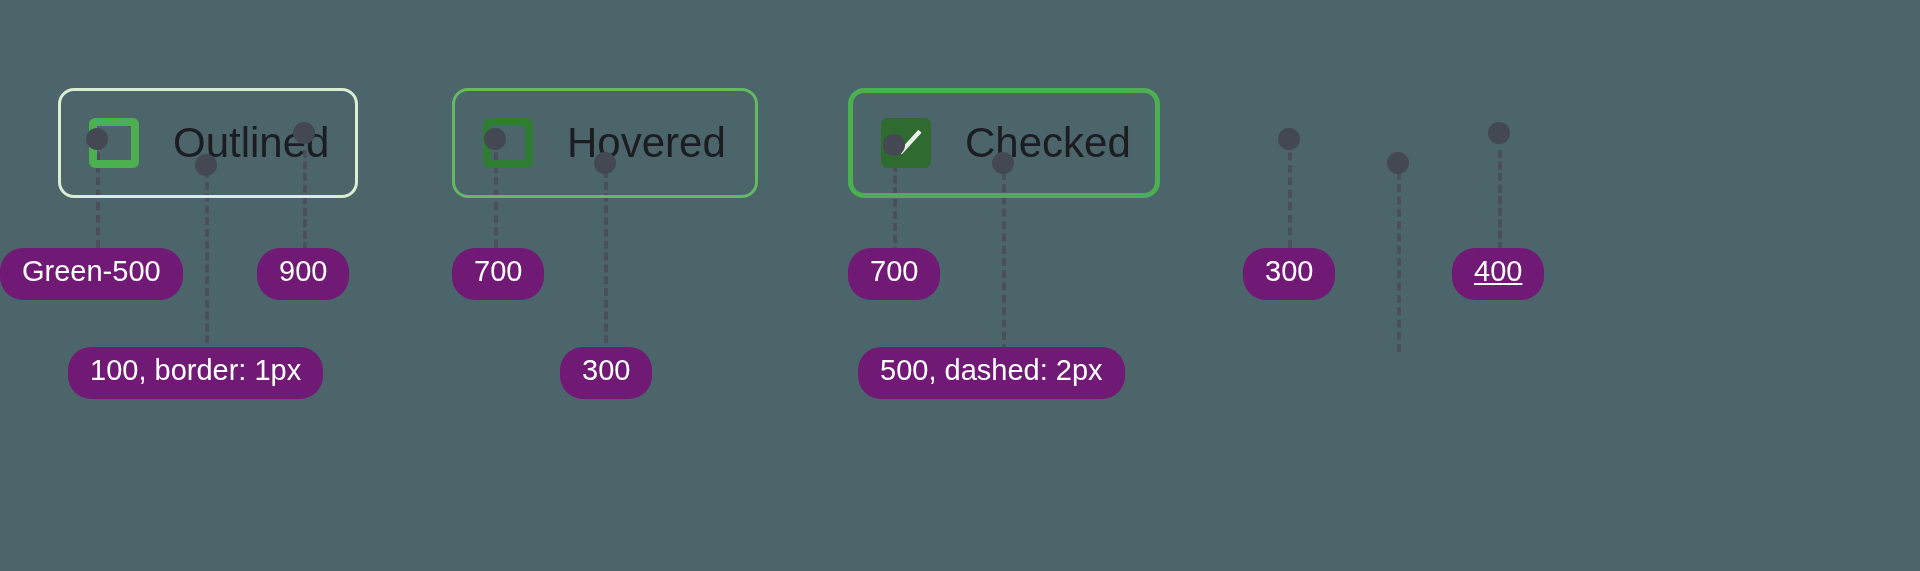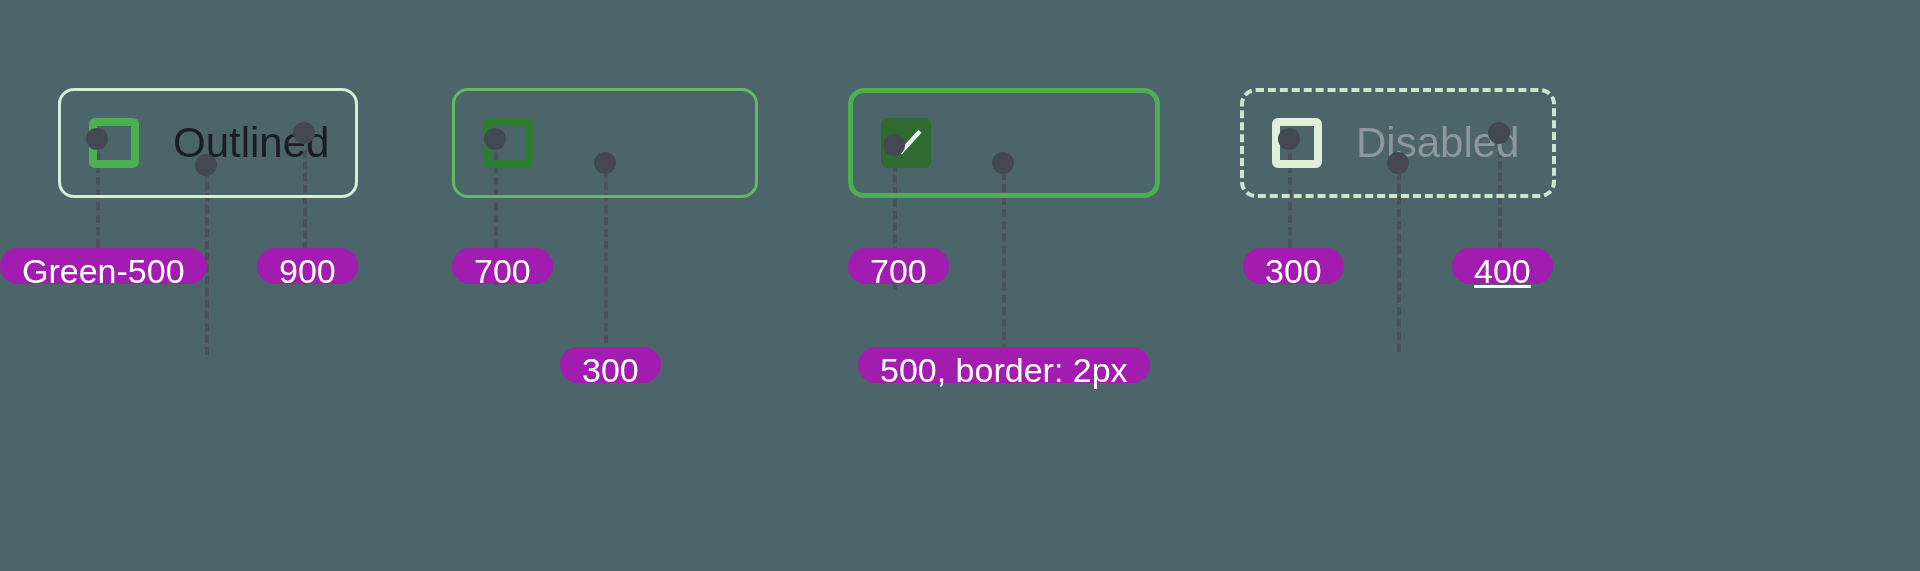--- a/index.html
+++ b/index.html
@@ -33,27 +33,27 @@
     width: 22px;
     height: 22px;
     border-radius: 50%;
     background: #434852;
     z-index: 3;
   }
 
   
   .pill {
     position: absolute;
-    height: 36px;
+    height: 52px;
     box-sizing: border-box;
     padding: 0 22px;
     border-radius: 23px;
-    background: #a21caf;
+    background: #701a75;
     color: #ffffff;
-    font-size: 34px;
+    font-size: 29px;
     line-height: 46px;
     white-space: nowrap;
     z-index: 4;
   }
 
   
   .group {
     position: absolute;
     top: 88px;
     height: 110px;
@@ -121,57 +121,56 @@
     <span class="cb box-500"></span>
     <span class="cb-label dark">Outlined</span>
   </div>
 
   <div class="leader" style="left:96px; top:140px; height:145px;"></div>
   <div class="dot" style="left:86px; top:128px;"></div>
   <div class="pill" style="left:0px; top:248px;">Green-500</div>
 
   <div class="leader" style="left:205px; top:170px; height:185px;"></div>
   <div class="dot" style="left:195px; top:154px;"></div>
+  <div class="pill" style="left:68px; top:347px;">100, border: 1px</div>
 
   <div class="leader" style="left:303px; top:150px; height:135px;"></div>
   <div class="dot" style="left:293px; top:122px;"></div>
   <div class="pill" style="left:257px; top:248px;text-align:right;">900</div>
 
   <div class="group hovered" style="left:452px; width:306px;">
     <span class="cb box-700"></span>
+    <span class="cb-label dark">Hovered</span>
   </div>
 
   <div class="leader" style="left:494px; top:140px; height:145px;"></div>
   <div class="dot" style="left:484px; top:128px;"></div>
   <div class="pill" style="left:452px; top:248px;">700</div>
 
   <div class="leader" style="left:604px; top:170px; height:185px;"></div>
   <div class="dot" style="left:594px; top:152px;"></div>
   <div class="pill" style="left:560px; top:347px;">300</div>
 
   <div class="group checked" style="left:848px; width:312px;">
     <span class="cb box-filled">
       <svg class="check" viewBox="0 0 24 24">
         <path d="M4.5 12.5 L9.5 17.5 L19.5 6.5" fill="none" stroke="#e9f2e9" stroke-width="2.6" stroke-linecap="square" stroke-linejoin="miter"></path>
       </svg>
     </span>
+    <span class="cb-label dark">Checked</span>
   </div>
 
   <div class="leader" style="left:893px; top:140px; height:150px;"></div>
   <div class="dot" style="left:883px; top:134px;"></div>
   <div class="pill" style="left:848px; top:248px;">700</div>
 
   <div class="leader" style="left:1002px; top:172px; height:180px;"></div>
   <div class="dot" style="left:992px; top:152px;"></div>
-  <div class="pill" style="left:858px; top:347px;">500, border: 2px</div>
+  <div class="pill" style="left:858px; top:347px;">500, dashed: 2px</div>
 
-  <div class="group disabled" style="left:1240px; width:316px;">
-    <span class="cb box-disabled"></span>
-    <span class="cb-label muted">Disabled</span>
-  </div>
 
   <div class="leader" style="left:1288px; top:140px; height:145px;"></div>
   <div class="dot" style="left:1278px; top:128px;"></div>
   <div class="pill" style="left:1243px; top:248px;">300</div>
 
   <div class="leader" style="left:1397px; top:172px; height:180px;"></div>
   <div class="dot" style="left:1387px; top:152px;"></div>
 
   <div class="leader" style="left:1498px; top:150px; height:135px;"></div>
   <div class="dot" style="left:1488px; top:122px;"></div>

